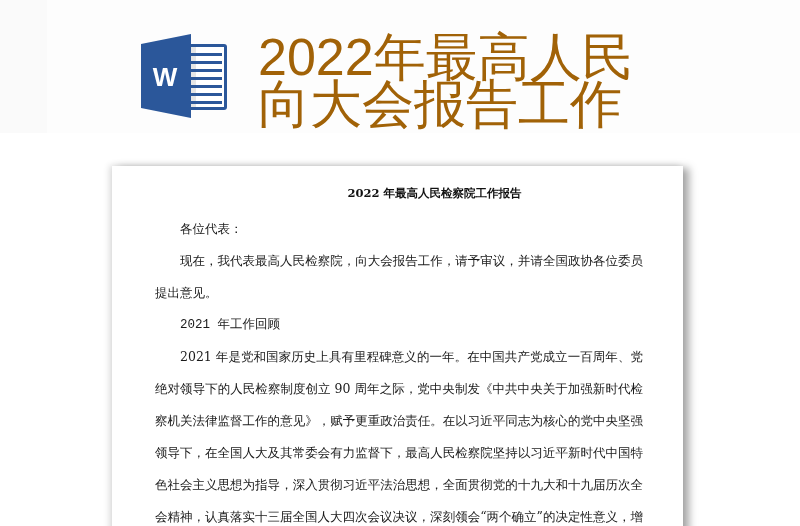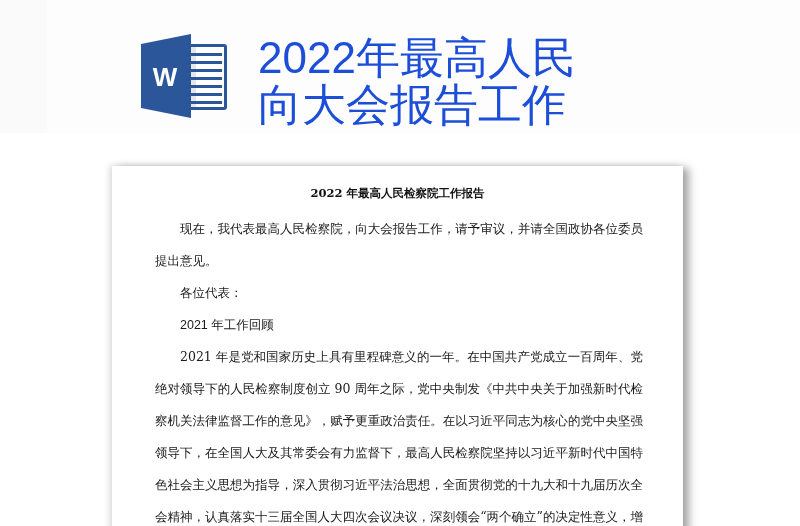--- a/index.html
+++ b/index.html
@@ -32,23 +32,23 @@
       top: 34px;
       width: 90px;
       height: 84px;
     }
     .hero-title {
       position: absolute;
       left: 258px;
       top: 34px;
       width: 360px;
       font-family: "Liberation Sans", "DejaVu Sans", sans-serif;
-      font-size: 44px;
+      font-size: 52px;
       line-height: 47px;
-      color: #1d4ed8;
+      color: #a16207;
       letter-spacing: 0px;
       margin: 0;
       font-weight: normal;
     }
     .hero-title span { display: block; white-space: nowrap; }
 
     .page {
       position: absolute;
       left: 112px;
       top: 166px;
@@ -61,39 +61,40 @@
       position: absolute;
       left: 0;
       top: 20px;
       width: 100%;
       text-align: center;
       font-family: "DejaVu Serif", "Liberation Serif", serif;
       font-size: 11.5px;
       font-weight: bold;
       color: #111;
       margin: 0;
+      padding-left: 37px;
     }
     .doc-body {
       position: absolute;
       left: 43px;
       top: 47px;
       width: 488px;
       font-family: "DejaVu Serif", "Liberation Serif", serif;
       font-size: 12.5px;
       line-height: 32px;
       color: #1a1a1a;
     }
     .doc-body p {
       margin: 0;
       text-indent: 25px;
       text-align: justify;
       text-align-last: left;
     }
     .doc-body p.heading {
-      font-family: Liberation Sans, sans-serif;
+      font-family: Liberation Mono, monospace;
     }
   </style>
 </head>
 <body>
 
 <div class="header-band"></div>
 <div class="header-band-left"></div>
 
 <div class="word-icon">
   <svg width="90" height="84" viewBox="0 0 90 84" xmlns="http://www.w3.org/2000/svg">
@@ -115,18 +116,18 @@
 </div>
 
 <h1 class="hero-title">
   <span>2022年最高人民</span>
   <span>向大会报告工作</span>
 </h1>
 
 <div class="page">
   <h2 class="doc-title">2022 年最高人民检察院工作报告</h2>
   <div class="doc-body">
+    <p>各位代表：</p>
     <p>现在，我代表最高人民检察院，向大会报告工作，请予审议，并请全国政协各位委员提出意见。</p>
-    <p>各位代表：</p>
     <p class="heading">2021 年工作回顾</p>
     <p>2021 年是党和国家历史上具有里程碑意义的一年。在中国共产党成立一百周年、党绝对领导下的人民检察制度创立 90 周年之际，党中央制发《中共中央关于加强新时代检察机关法律监督工作的意见》，赋予更重政治责任。在以习近平同志为核心的党中央坚强领导下，在全国人大及其常委会有力监督下，最高人民检察院坚持以习近平新时代中国特色社会主义思想为指导，深入贯彻习近平法治思想，全面贯彻党的十九大和十九届历次全会精神，认真落实十三届全国人大四次会议决议，深刻领会“两个确立”的决定性意义，增强“四个意识”、坚定“四</p>
   </div>
 </div>
 
 </body></html>

